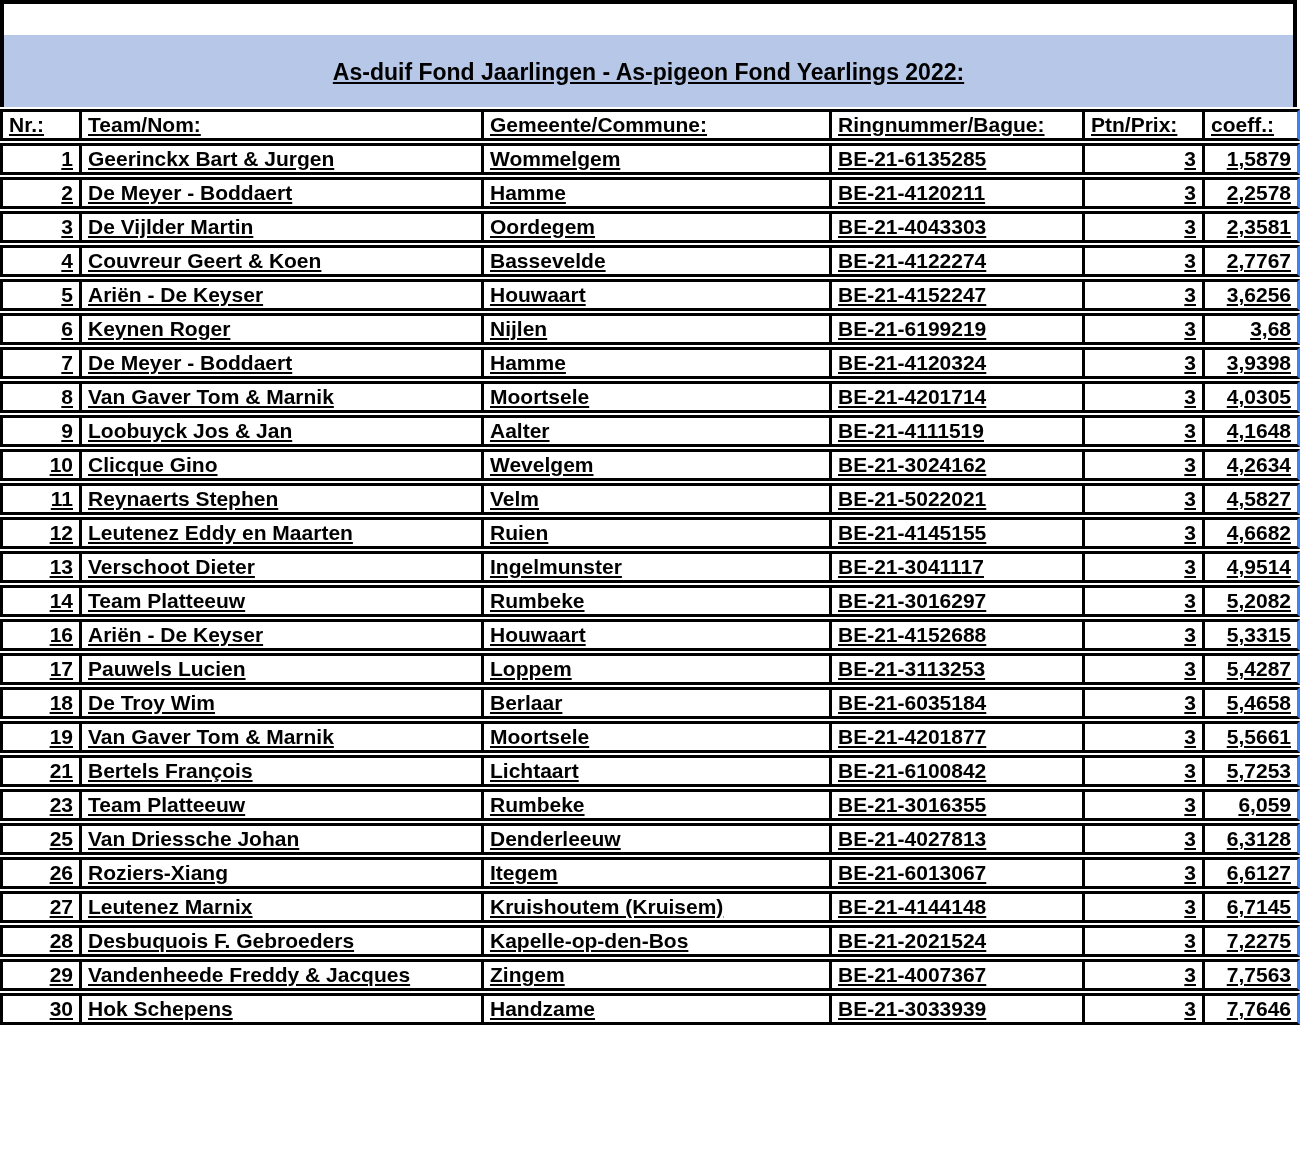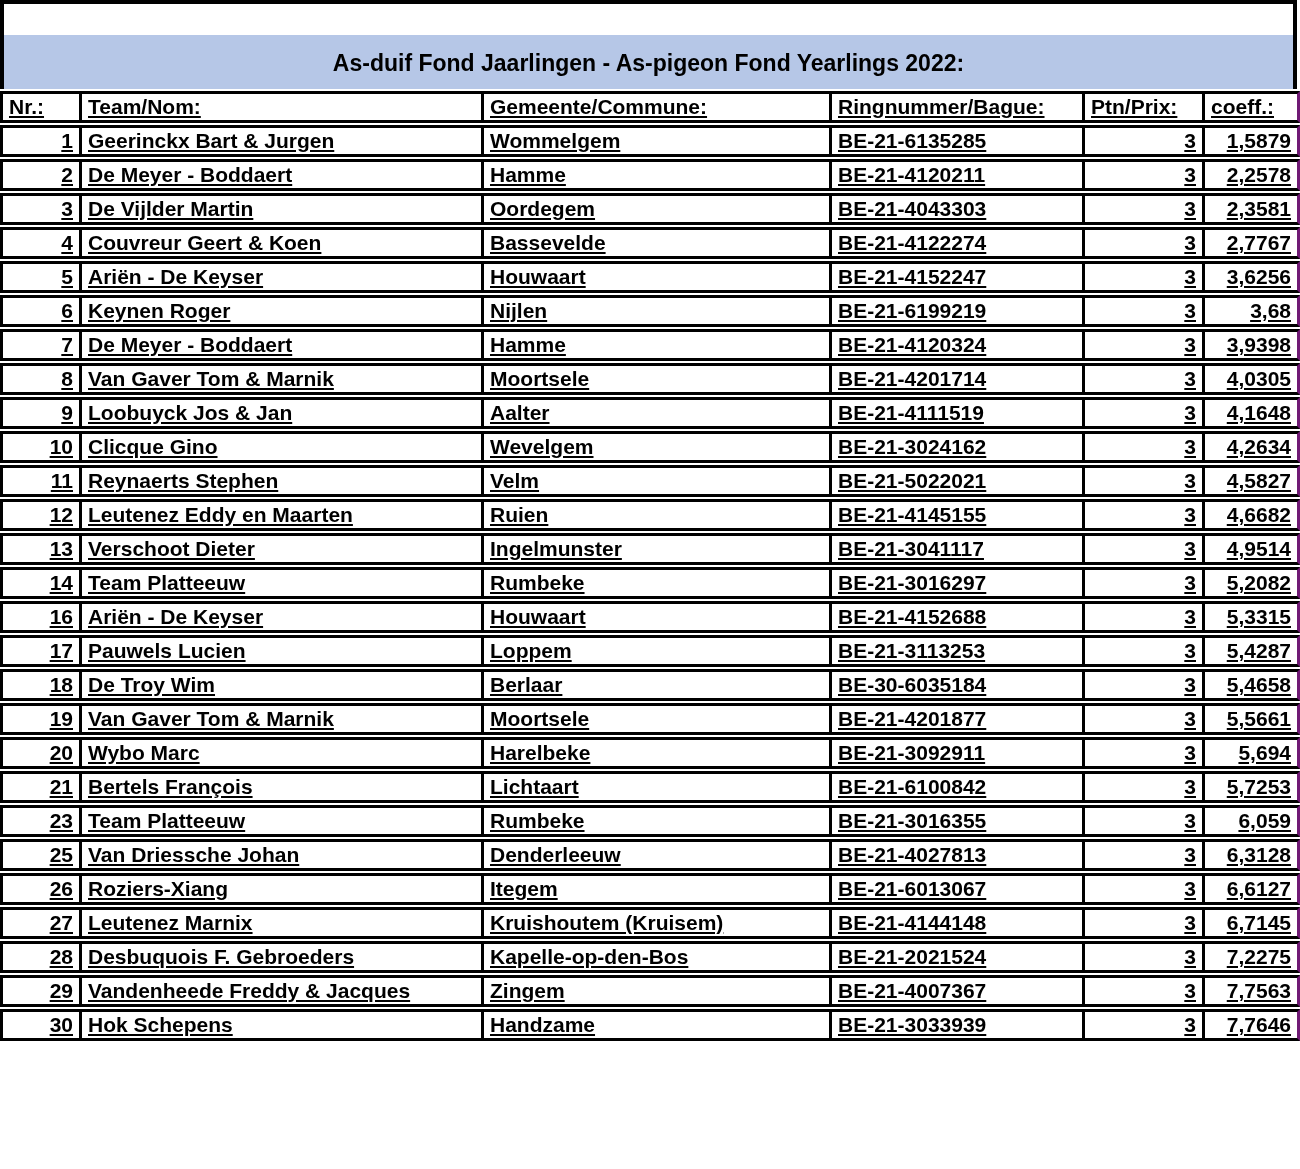--- a/index.html
+++ b/index.html
@@ -19,25 +19,26 @@
     box-sizing: border-box;
     width: 1297px;
     border: 4px solid #000000;
     border-bottom: none;
   }
   .top-strip {
     height: 31px;
     background: #ffffff;
   }
   .banner {
-    height: 56px;
+    height: 74px;
     background: #b6c7e7;
     display: flex;
     align-items: center;
     justify-content: center;
+    text-decoration: underline;
   }
   .banner-title {
     font-size: 23px;
     font-weight: bold;
     letter-spacing: 0px;
   }
   
   table.results {
     width: 1300px;
     table-layout: fixed;
@@ -56,21 +57,21 @@
     padding: 0 6px;
     font-size: 21px;
     font-weight: bold;
     white-space: nowrap;
     overflow: hidden;
     background: #ffffff;
     line-height: 26px;
   }
   table.results th:last-child,
   table.results td:last-child {
-    border-right: 3px solid #701a75;
+    border-right: 3px solid #3b82f6;
   }
   table.results th {
     text-align: left;
   }
   
   .c0 { text-align: right; padding-right: 4px; }
   .c1 { text-align: left; }
   .c2 { text-align: left; }
   .c3 { text-align: left; }
   .c4 { text-align: right; padding-right: 4px; }
@@ -233,41 +234,33 @@
           <td class="c1">Pauwels Lucien</td>
           <td class="c2">Loppem</td>
           <td class="c3">BE-21-3113253</td>
           <td class="c4">3</td>
           <td class="c5">5,4287</td>
         </tr>
         <tr>
           <td class="c0">18</td>
           <td class="c1">De Troy Wim</td>
           <td class="c2">Berlaar</td>
-          <td class="c3">BE-30-6035184</td>
+          <td class="c3">BE-21-6035184</td>
           <td class="c4">3</td>
           <td class="c5">5,4658</td>
         </tr>
         <tr>
           <td class="c0">19</td>
           <td class="c1">Van Gaver Tom &amp; Marnik</td>
           <td class="c2">Moortsele</td>
           <td class="c3">BE-21-4201877</td>
           <td class="c4">3</td>
           <td class="c5">5,5661</td>
         </tr>
         <tr>
-          <td class="c0">20</td>
-          <td class="c1">Wybo Marc</td>
-          <td class="c2">Harelbeke</td>
-          <td class="c3">BE-21-3092911</td>
-          <td class="c4">3</td>
-          <td class="c5">5,694</td>
-        </tr>
-        <tr>
           <td class="c0">21</td>
           <td class="c1">Bertels François</td>
           <td class="c2">Lichtaart</td>
           <td class="c3">BE-21-6100842</td>
           <td class="c4">3</td>
           <td class="c5">5,7253</td>
         </tr>
         <tr>
           <td class="c0">23</td>
           <td class="c1">Team Platteeuw</td>

